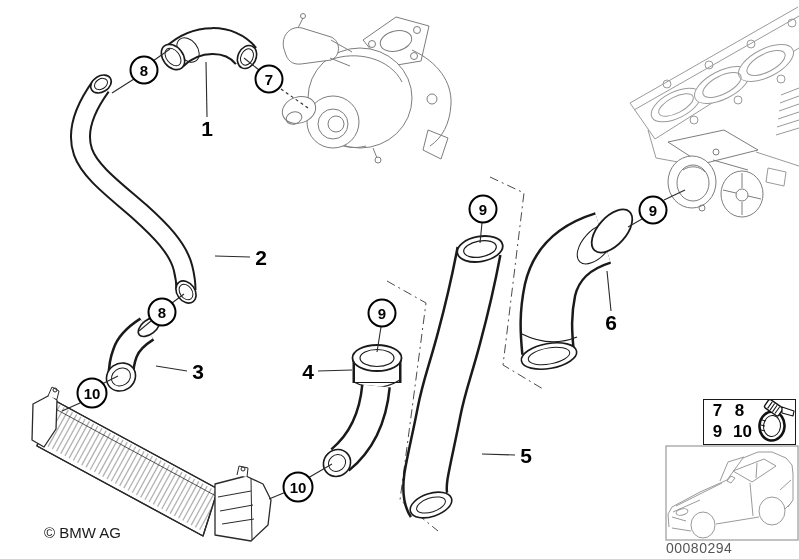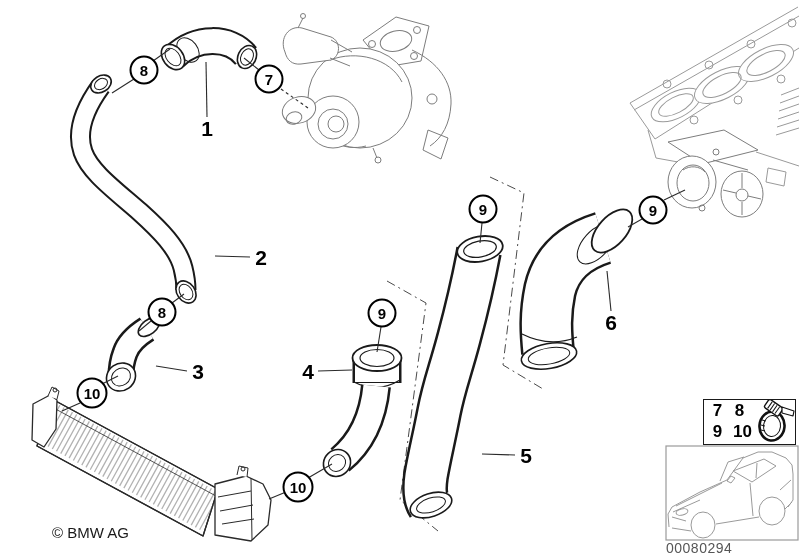--- a/index.html
+++ b/index.html
@@ -11,21 +11,21 @@
   .callout{position:absolute;width:29px;height:29px;border:2px solid #000;border-radius:50%;
            background:#fff;transform:translate(-50%,-50%);display:flex;align-items:center;
            justify-content:center;font-size:15px;font-weight:bold;color:#000;box-sizing:border-box;}
   .callout.big{width:31px;height:31px;}
   .legend-box{position:absolute;left:703px;top:399px;width:93px;height:46px;border:1.5px solid #1a1a1a;
               background:#fff;box-sizing:border-box;display:flex;}
   .legend-nums{display:flex;flex-direction:column;justify-content:center;gap:2px;padding-left:7px;}
   .legend-row{display:flex;gap:9px;font-size:17px;font-weight:bold;line-height:1.1;color:#000;}
   .legend-row span{min-width:13px;text-align:center;}
   .legend-clamp{flex:1;display:flex;align-items:center;justify-content:center;}
-  .copyright{position:absolute;left:52px;top:524px;font-size:15px;color:#1a1a1a;}
+  .copyright{position:absolute;left:44px;top:524px;font-size:15px;color:#1a1a1a;}
   .image-number{position:absolute;left:666px;top:540px;font-size:14px;color:#555;letter-spacing:.5px;}
 </style>
 </head>
 <body>
 
 <div class="stage">
 
   <svg class="base" width="799" height="559" viewBox="0 0 799 559">
 
     <g stroke="#7d7d7d" stroke-width="1" fill="none" stroke-linejoin="round">

